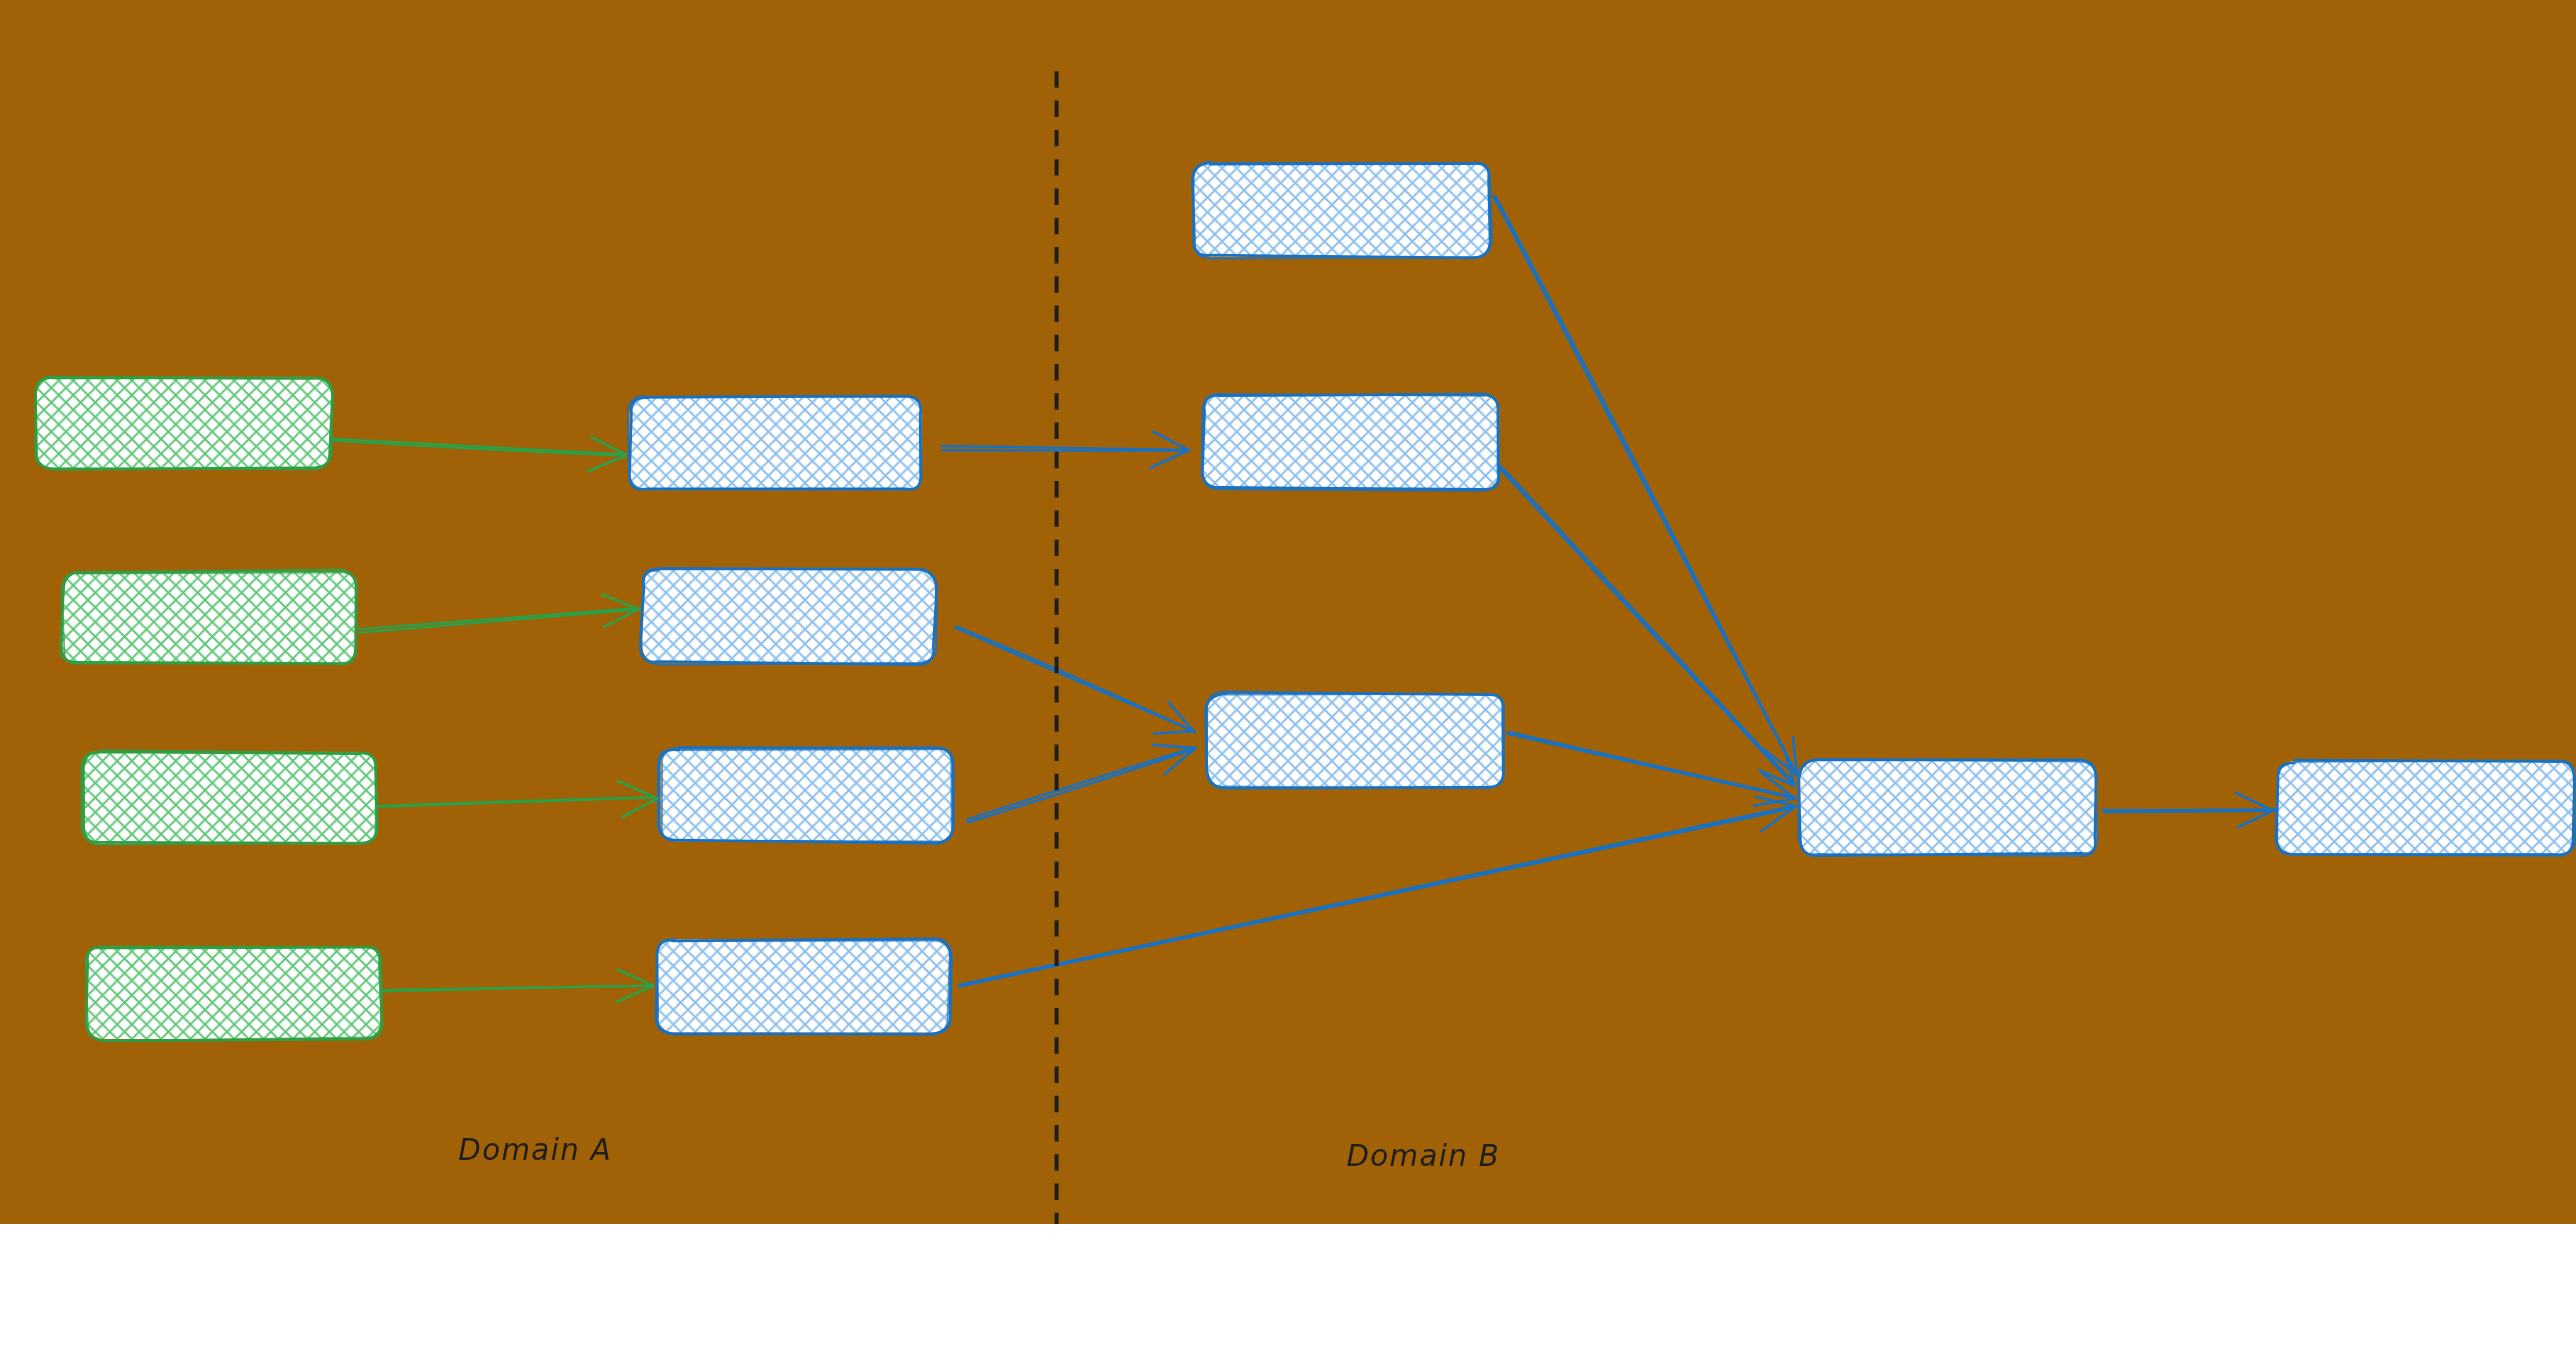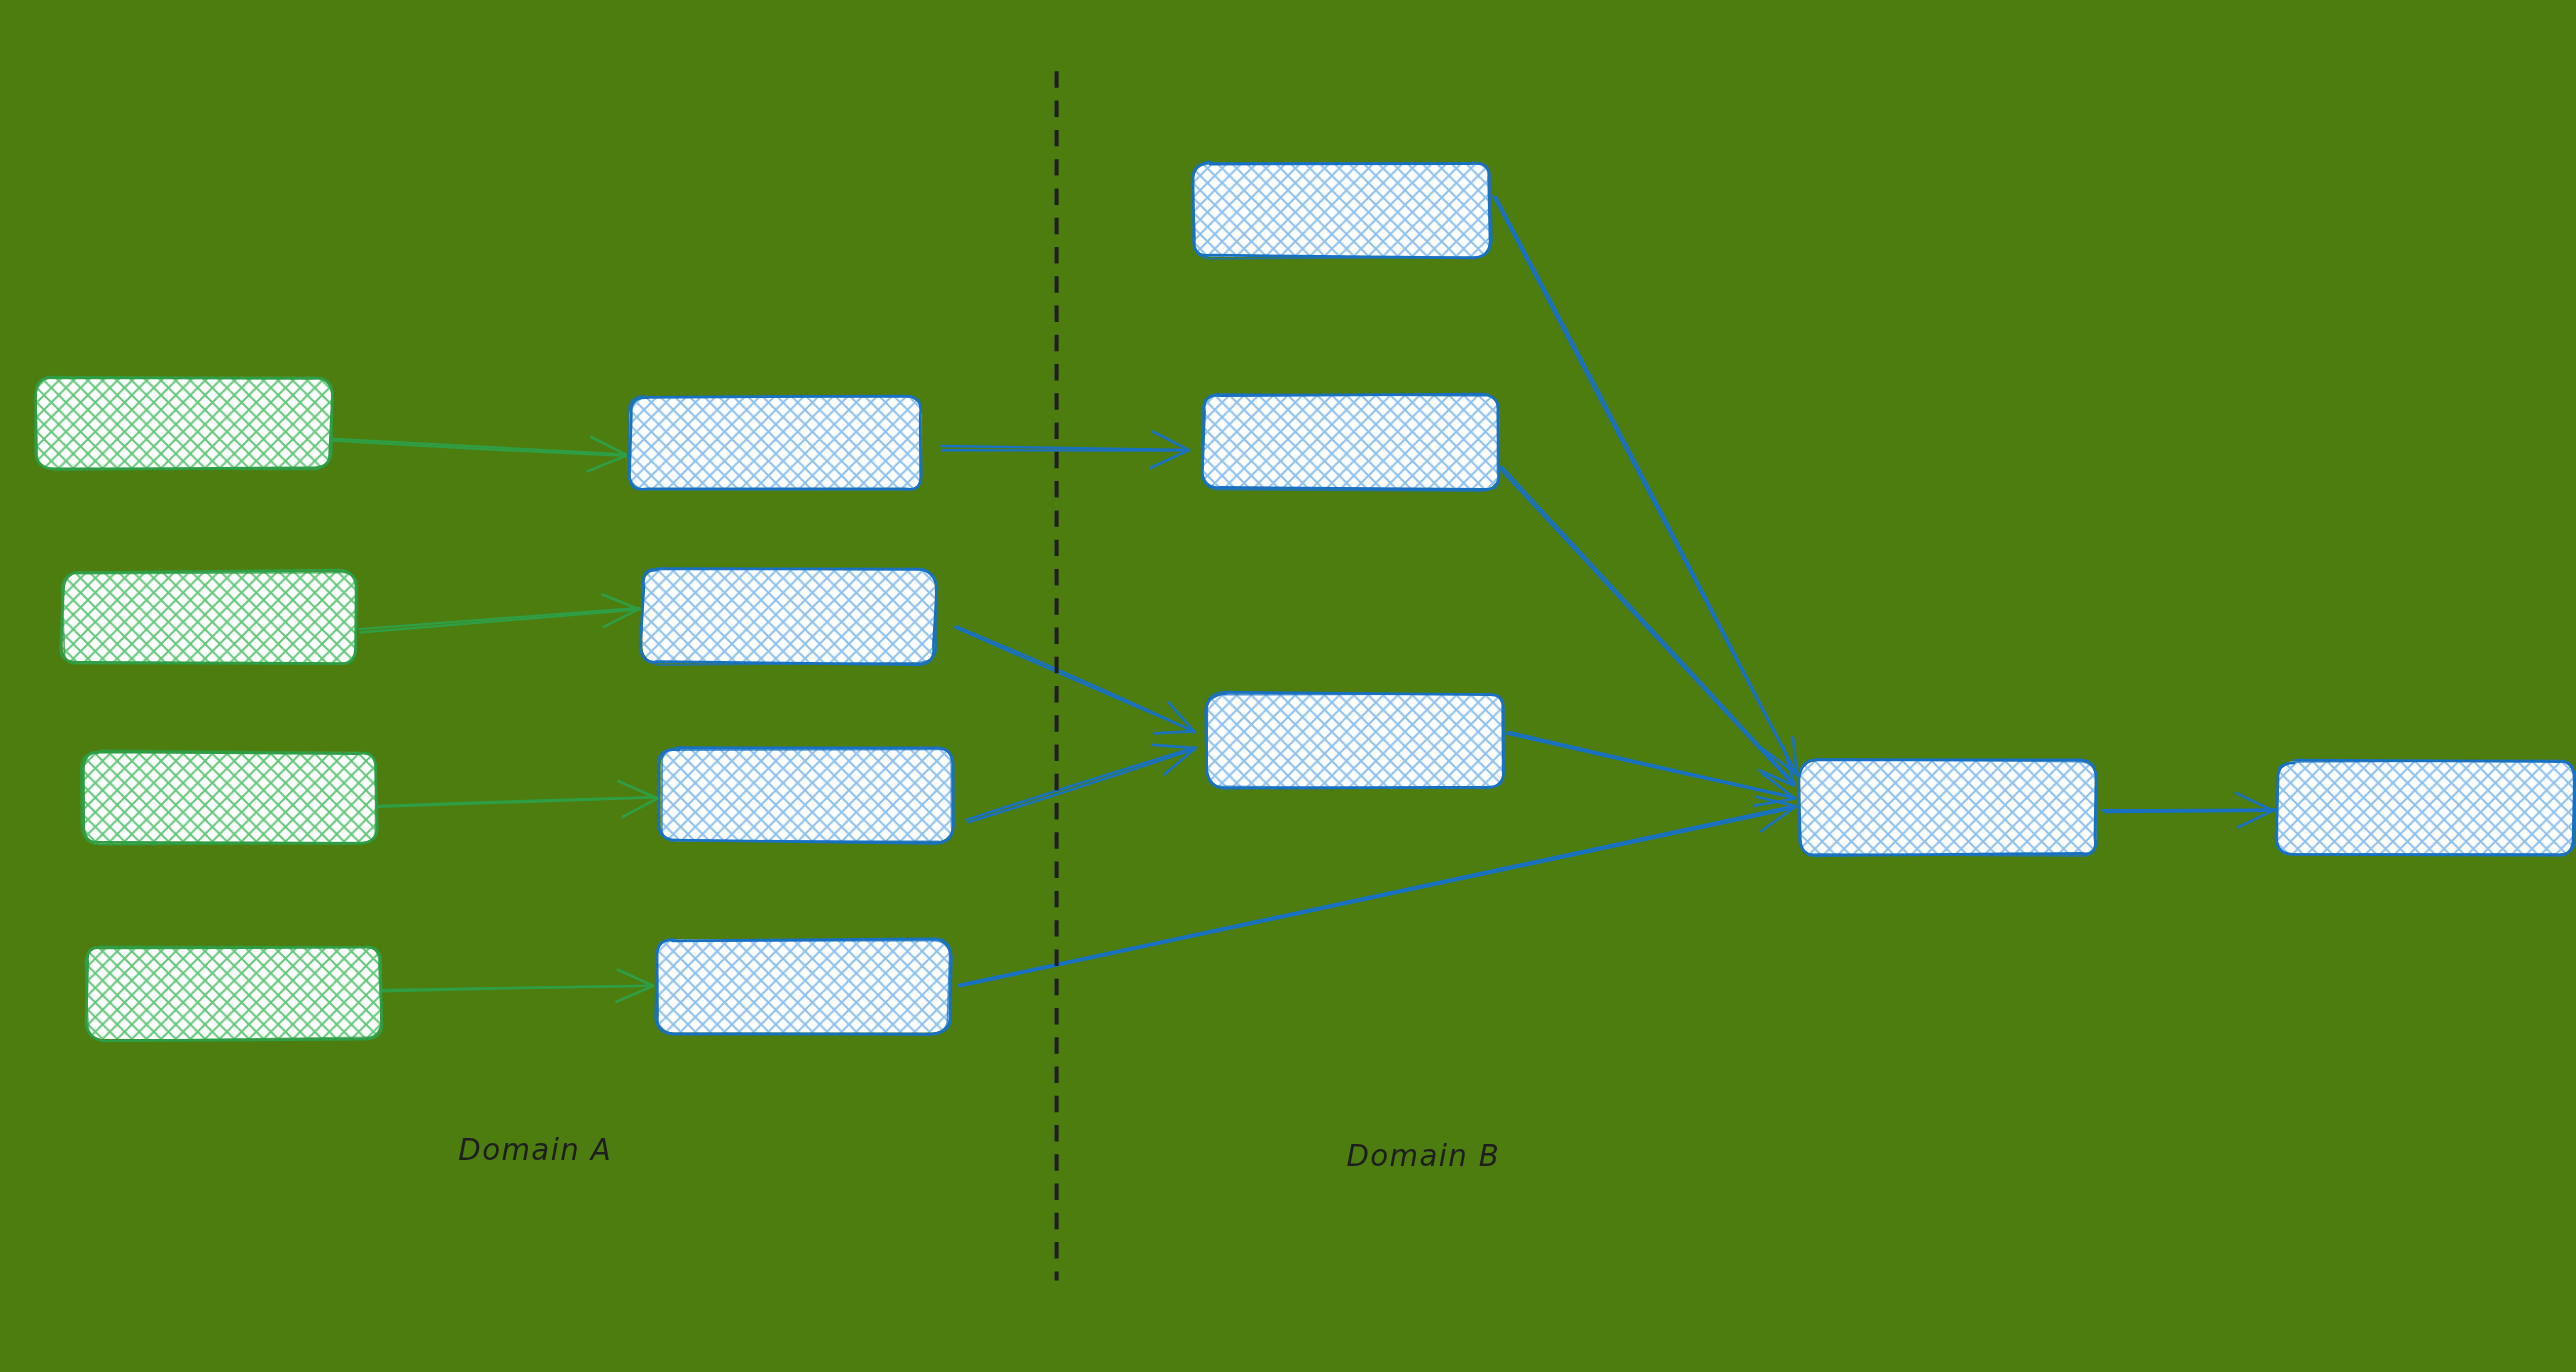--- a/index.html
+++ b/index.html
@@ -7,22 +7,22 @@
     margin: 0;
     padding: 0;
     background: #ffffff;
   }
   body {
     font-family: "DejaVu Sans", sans-serif;
   }
   #canvas-root {
     position: relative;
     width: 2576px;
-    height: 1372px;
-    background: #4d7c0f;
+    height: 1224px;
+    background: #a16207;
     overflow: hidden;
   }
   #diagram-svg {
     position: absolute;
     top: 0;
     left: 0;
     width: 2576px;
     height: 1372px;
     display: block;
   }

